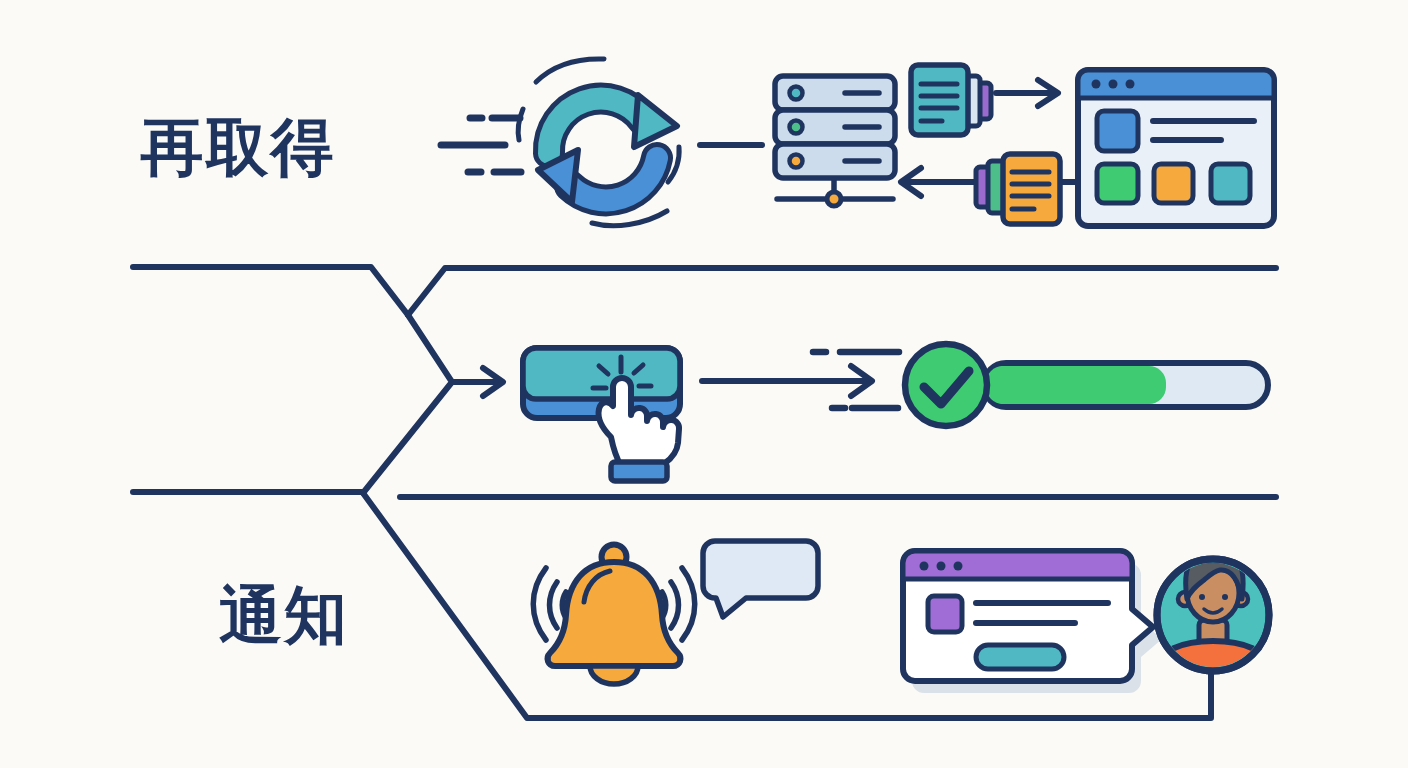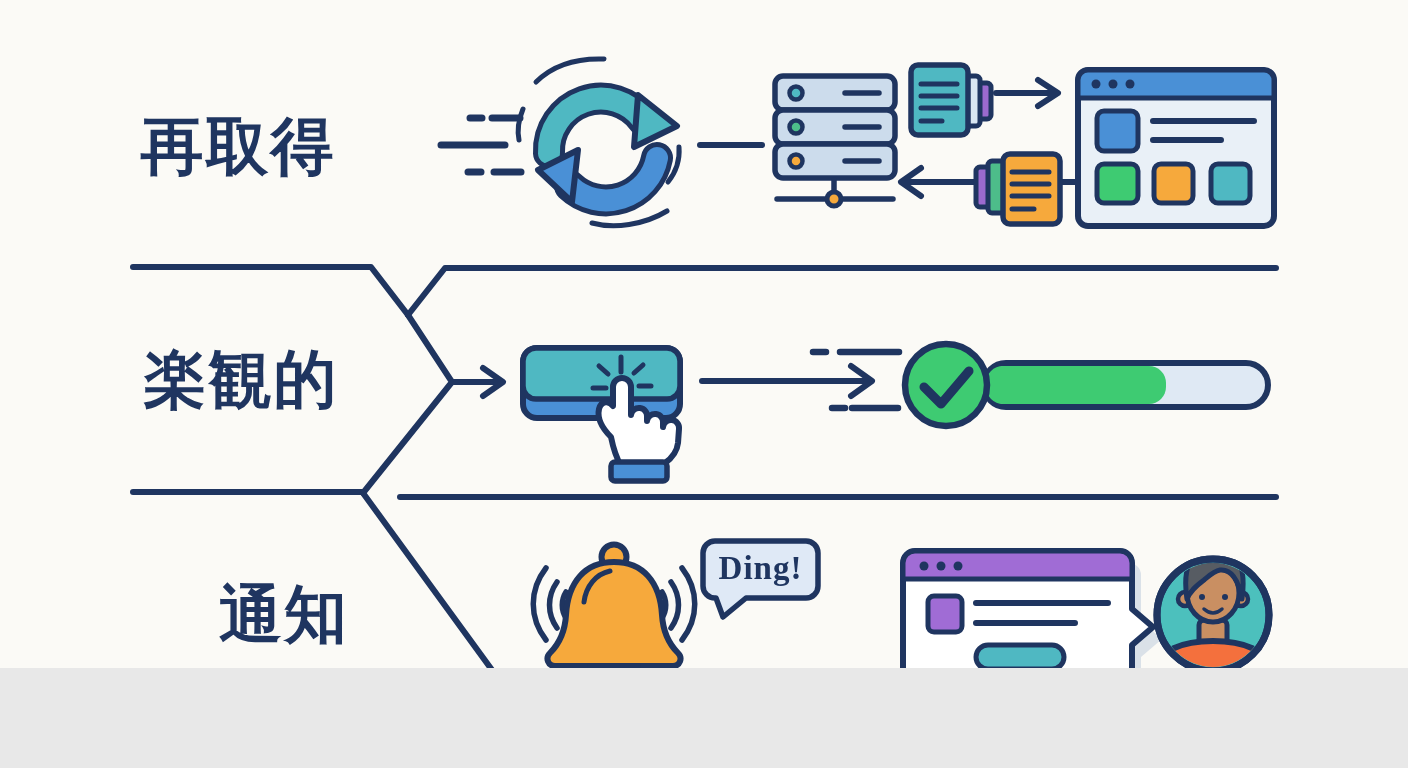--- a/index.html
+++ b/index.html
@@ -1,18 +1,18 @@
 <!DOCTYPE html>
 <html><head>
 <meta charset="utf-8">
 <style>
   html,body{margin:0;padding:0;background:#e8e8e8;}
   .canvas{
-    position:relative;width:1408px;height:668px;background:#fbfaf6;overflow:hidden;
-    font-family:Liberation Serif, serif;
+    position:relative;width:1408px;height:768px;background:#fbfaf6;overflow:hidden;
+    font-family:Liberation Sans, sans-serif;
   }
   .canvas svg{position:absolute;left:0;top:0;}
   .row-label{
     position:absolute;color:#1f3560;font-weight:600;font-size:63px;
     letter-spacing:2px;text-align:center;line-height:1;white-space:nowrap;
   }
   .ding-text{
     position:absolute;left:703px;top:541px;width:115px;height:55px;
     display:flex;align-items:center;justify-content:center;
     color:#1f3560;font-weight:bold;font-size:33px;letter-spacing:1px;
@@ -202,17 +202,15 @@
       <circle cx="1202" cy="597" r="3" fill="#1f3560"></circle>
       <circle cx="1225" cy="597" r="3" fill="#1f3560"></circle>
       <path class="ln" stroke-width="3.5" d="M1204,609 Q1213,617 1222,609"></path>
     </g>
     <circle cx="1213" cy="615" r="56" fill="none" class="fo" stroke-width="7"></circle>
   </g>
 
 </svg>
 
 <div class="row-label" style="left:133px;top:116px;width:210px;">再取得</div>
-<div class="row-label" style="left:133px;top:349px;width:216px;">楽観的</div>
 <div class="row-label" style="left:133px;top:584px;width:216px;text-align:right;">通知</div>
-<div class="ding-text">Ding!</div>
 
 </div>
 
 </body></html>

